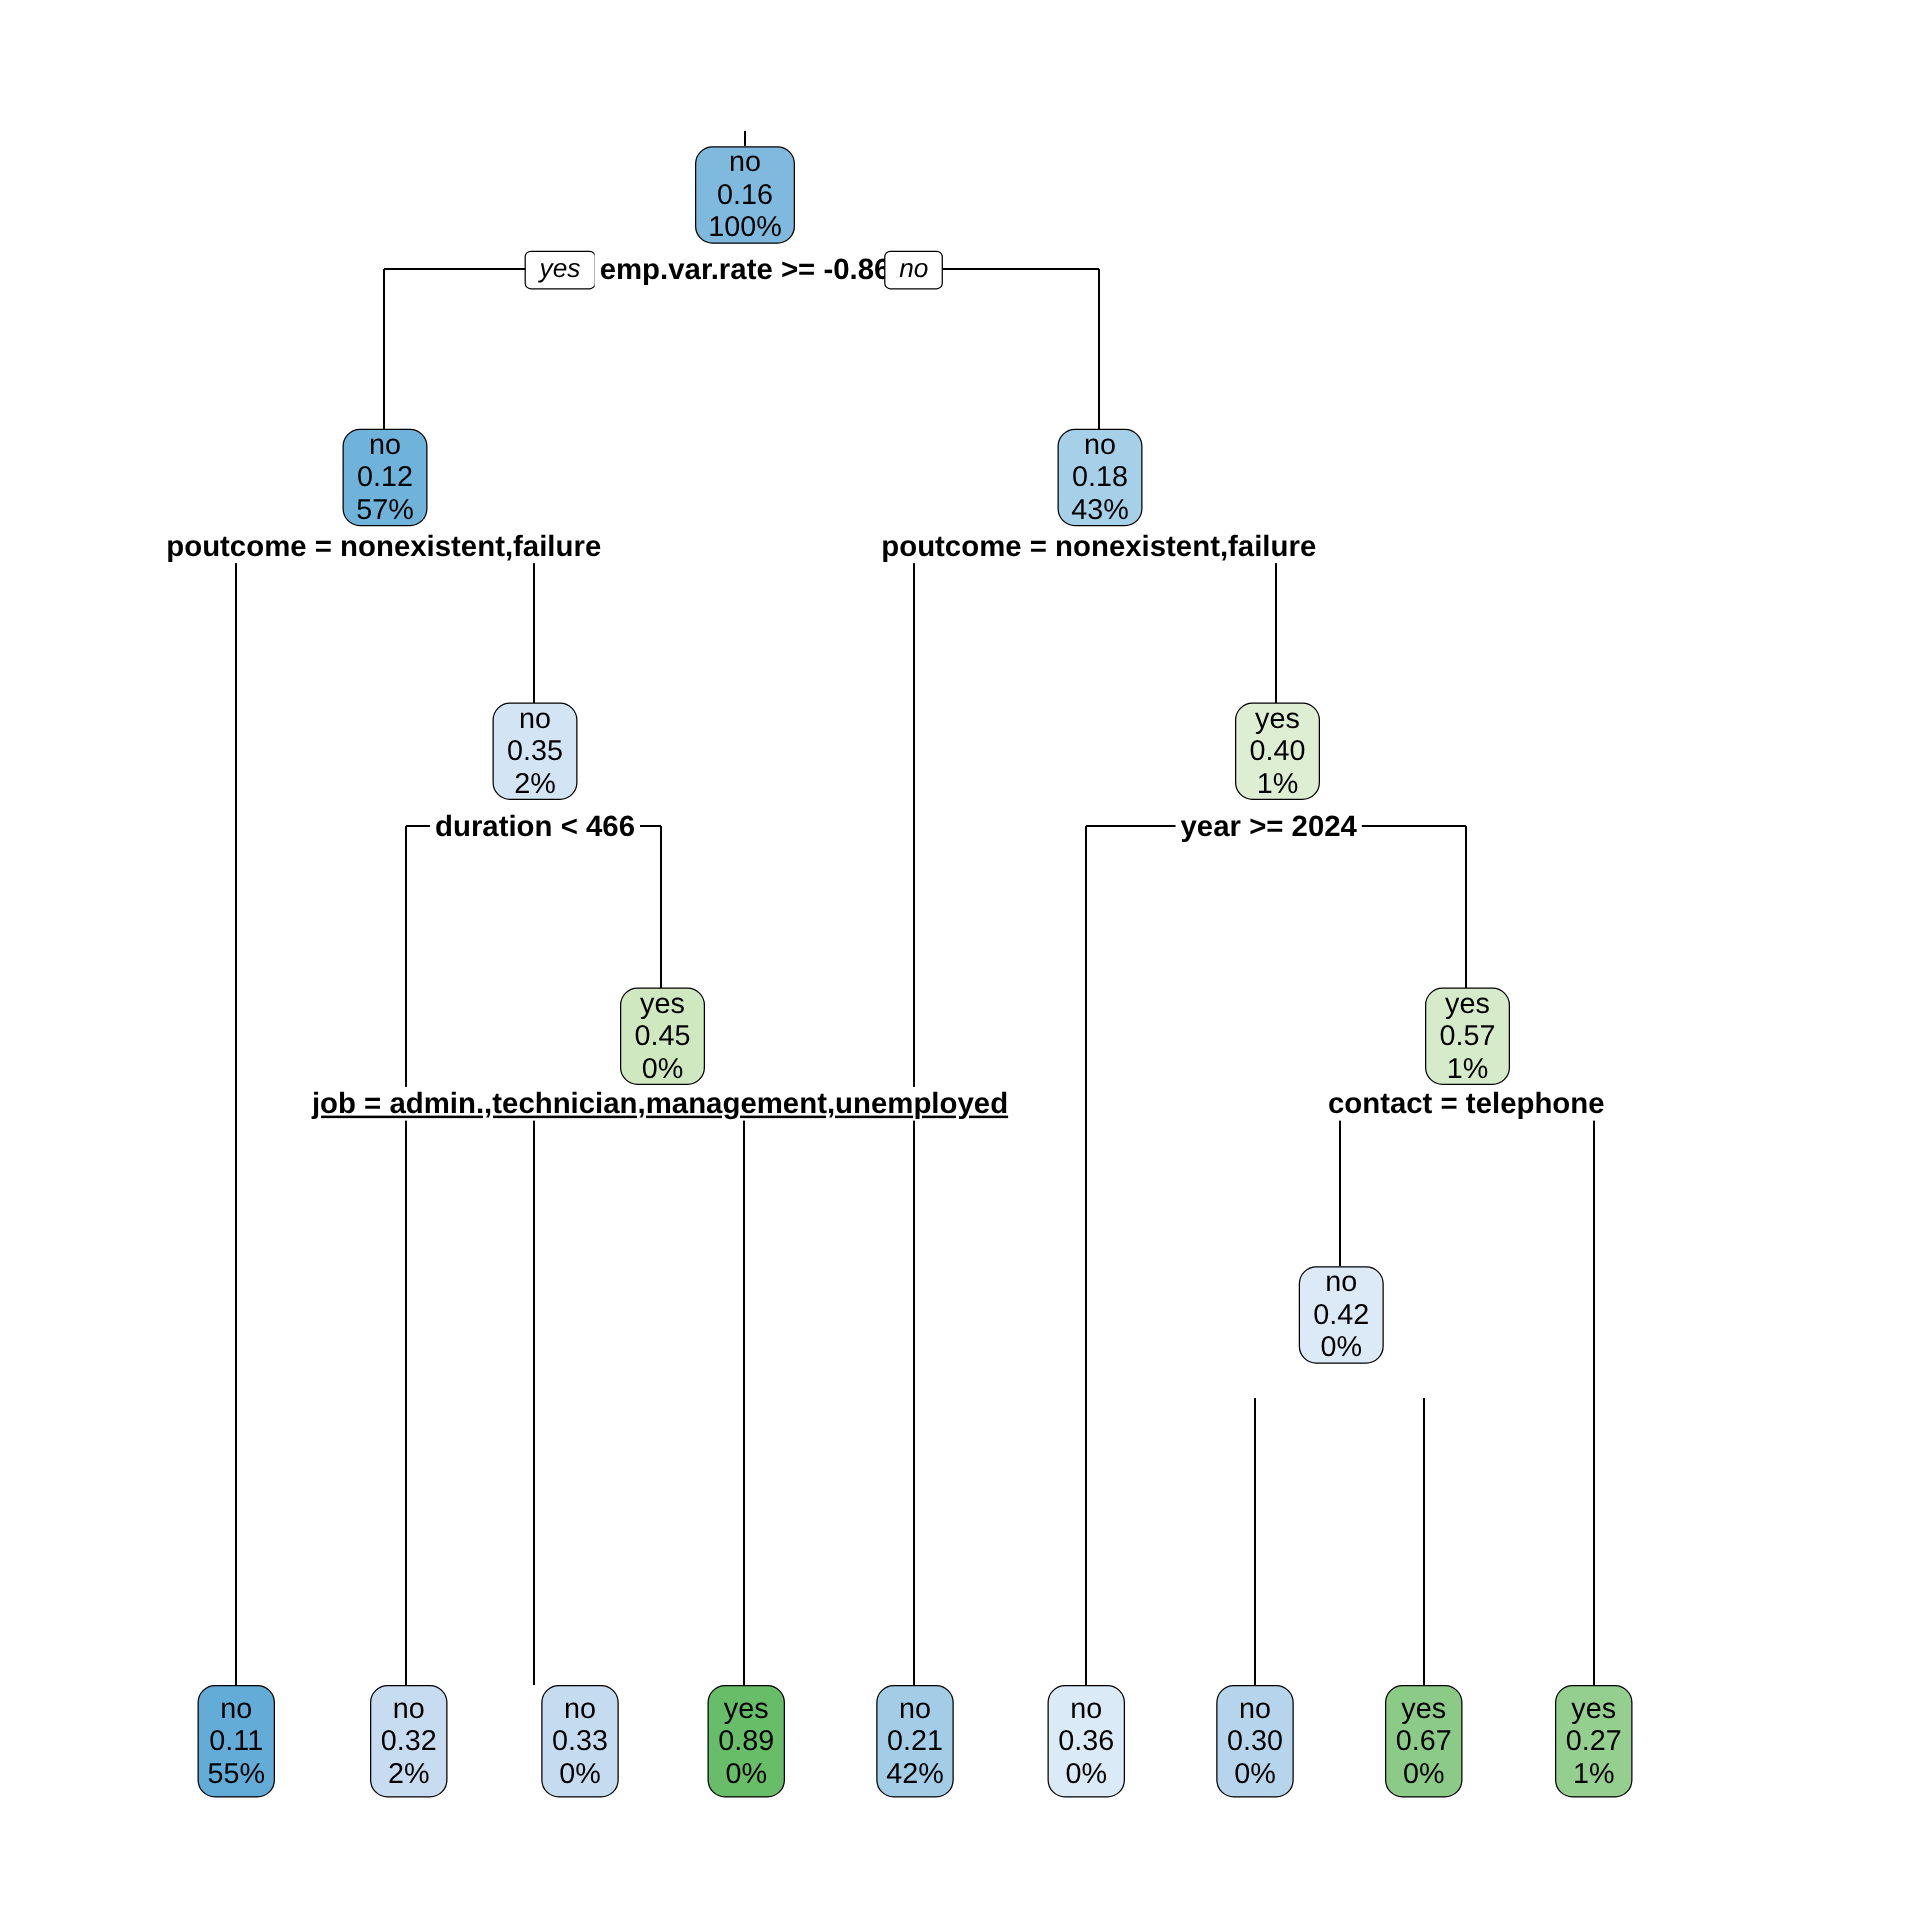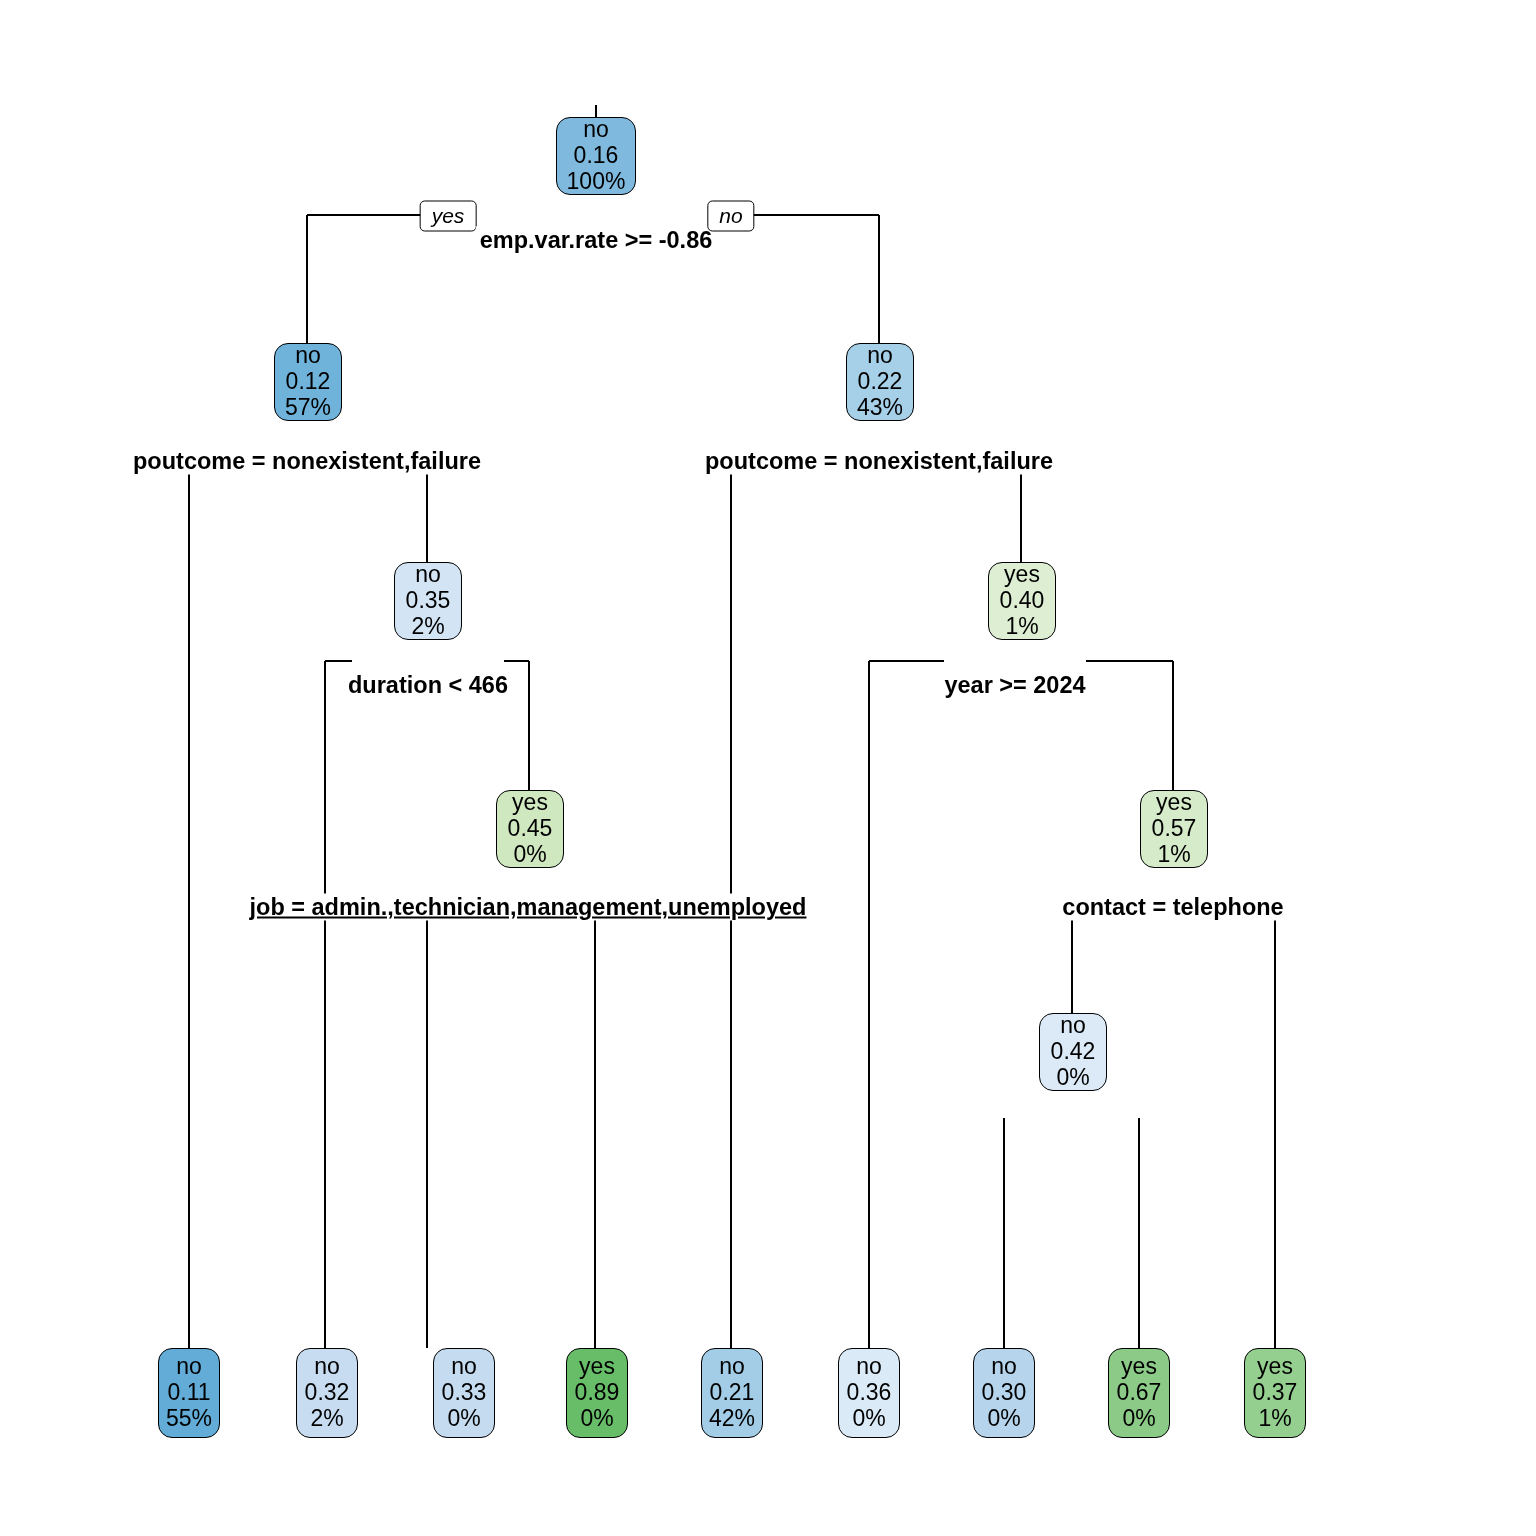--- a/index.html
+++ b/index.html
@@ -38,21 +38,20 @@
   .node > div { white-space: nowrap; }
   .splitlabel {
     position: absolute;
     font-weight: bold;
     font-size: 23.5px;
     color: #000000;
     white-space: nowrap;
     background: #ffffff;
     padding: 0 4px;
     transform: translate(-50%, -50%);
-    margin-top: 24px;
   }
   .edgetag {
     position: absolute;
     border: 1.5px solid #000000;
     border-radius: 5px;
     background: #ffffff;
     font-style: italic;
     font-size: 21px;
     padding: 2px 11px 3px 11px;
     transform: translate(-50%, -50%);
@@ -119,21 +118,21 @@
 
   <div class="node" style="left:274px; top:343px; width:68px; height:78px; background:#6fb2da;">
     <div>no</div>
     <div>0.12</div>
     <div>57%</div>
   </div>
   <div class="splitlabel" style="left:307px; top:437px;">poutcome = nonexistent,failure</div>
 
   <div class="node" style="left:846px; top:343px; width:68px; height:78px; background:#a6cfe8;">
     <div>no</div>
-    <div>0.22</div>
+    <div>0.18</div>
     <div>43%</div>
   </div>
   <div class="splitlabel" style="left:879px; top:437px;">poutcome = nonexistent,failure</div>
 
   <div class="node" style="left:394px; top:562px; width:68px; height:78px; background:#d3e4f4;">
     <div>no</div>
     <div>0.35</div>
     <div>2%</div>
   </div>
   <div class="splitlabel" style="left:428px; top:661px;">duration &lt; 466</div>
@@ -208,17 +207,17 @@
   </div>
 
   <div class="node" style="left:1108px; top:1348px; width:62px; height:90px; background:#8bca87;">
     <div>yes</div>
     <div>0.67</div>
     <div>0%</div>
   </div>
 
   <div class="node" style="left:1244px; top:1348px; width:62px; height:90px; background:#95cf90;">
     <div>yes</div>
-    <div>0.37</div>
+    <div>0.27</div>
     <div>1%</div>
   </div>
 
 </div>
 
 </body></html>

